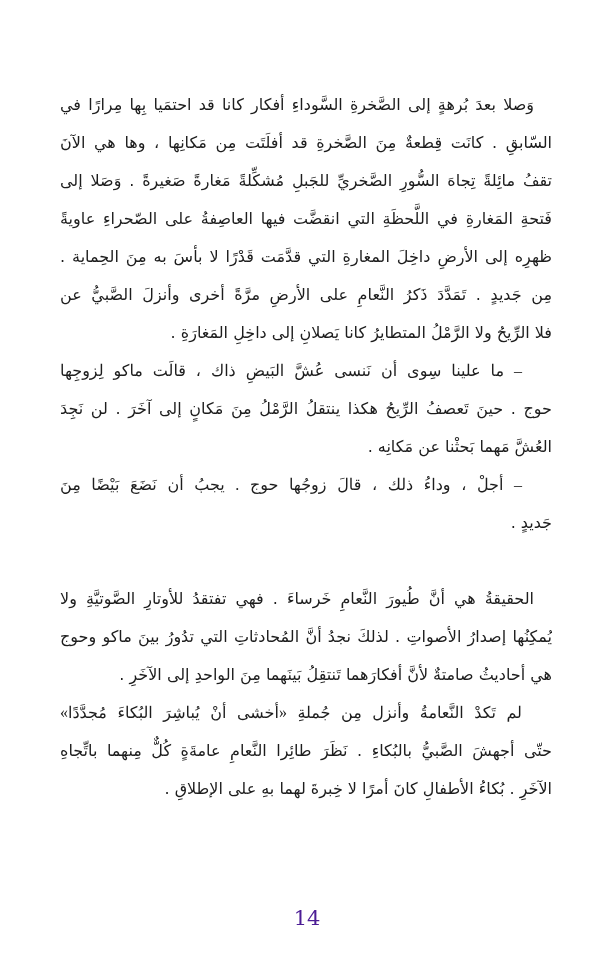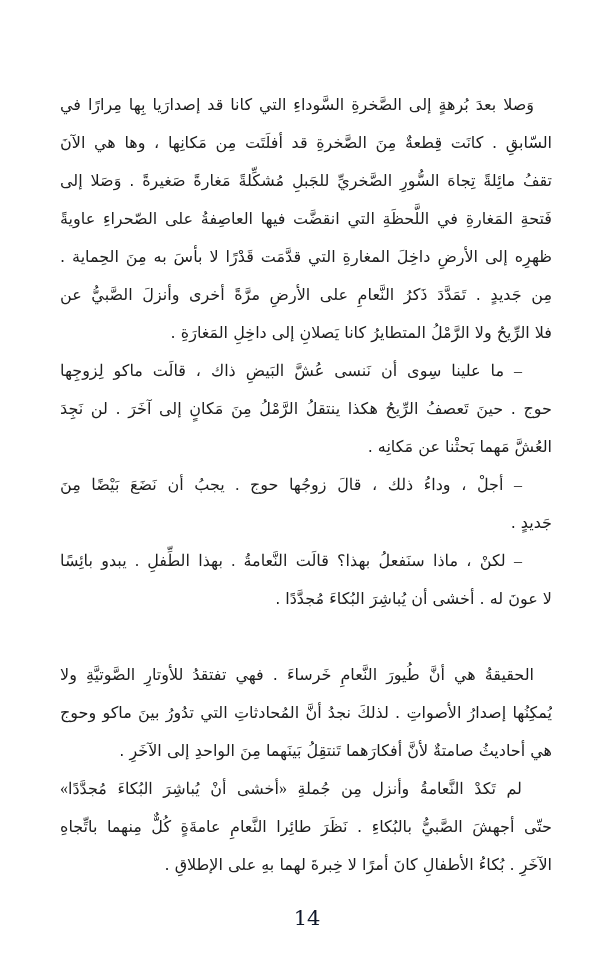--- a/index.html
+++ b/index.html
@@ -43,50 +43,46 @@
   .para.indent-md .line:first-child { text-indent: 30px; font-family: Liberation Serif, serif; }
   .page-number {
     position: absolute;
     top: 906px;
     left: 0;
     width: 100%;
     text-align: center;
     direction: ltr;
     font-family: "DejaVu Serif", serif;
     font-size: 21px;
-    color: #0f172a;
+    color: #4c1d95;
   }
 </style>
 </head>
 <body>
 
 <div class="page">
   <div class="text-block">
       <div class="para indent-sm">
-        <div class="line">وَصلا بعدَ بُرهةٍ إلى الصَّخرةِ السَّوداءِ التي كانا قد إصدارَيا بِها مِرارًا في</div>
+        <div class="line">وَصلا بعدَ بُرهةٍ إلى الصَّخرةِ السَّوداءِ أفكار كانا قد احتمَيا بِها مِرارًا في</div>
         <div class="line">السّابقِ . كانَت قِطعةٌ مِنَ الصَّخرةِ قد أفلَتَت مِن مَكانِها ، وها هي الآنَ</div>
         <div class="line">تقفُ مائِلةً تِجاهَ السُّورِ الصَّخريِّ للجَبلِ مُشكِّلةً مَغارةً صَغيرةً . وَصَلا إلى</div>
         <div class="line">فَتحةِ المَغارةِ في اللَّحظَةِ التي انقضَّت فيها العاصِفةُ على الصّحراءِ عاويةً</div>
         <div class="line">ظهرِه إلى الأرضِ داخِلَ المغارةِ التي قدَّمَت قَدْرًا لا بأسَ به مِنَ الحِماية .</div>
         <div class="line">مِن جَديدٍ . تَمَدَّدَ ذَكرُ النَّعامِ على الأرضِ مرَّةً أخرى وأنزلَ الصَّبيُّ عن</div>
         <div class="line end">فلا الرِّيحُ ولا الرَّمْلُ المتطايرُ كانا يَصلانِ إلى داخِلِ المَغارَةِ .</div>
       </div>
       <div class="para indent-md">
         <div class="line">– ما علينا سِوى أن نَنسى عُشَّ البَيضِ ذاك ، قالَت ماكو لِزوجِها</div>
         <div class="line">حوج . حينَ تَعصفُ الرِّيحُ هكذا ينتقلُ الرَّمْلُ مِنَ مَكانٍ إلى آخَرَ . لن نَجِدَ</div>
         <div class="line end">العُشَّ مَهما بَحثْنا عن مَكانِه .</div>
       </div>
       <div class="para indent-md">
         <div class="line">– أجلْ ، وداءُ ذلك ، قالَ زوجُها حوج . يجبُ أن نَضَعَ بَيْضًا مِنَ</div>
         <div class="line end">جَديدٍ .</div>
       </div>
-      <div class="para indent-md">
-        <div class="line">– لكنْ ، ماذا سنَفعلُ بهذا؟ قالَت النَّعامةُ . بهذا الطِّفلِ . يبدو بائِسًا</div>
-        <div class="line end">لا عونَ له . أخشى أن يُباشِرَ البُكاءَ مُجدَّدًا .</div>
-      </div>
       <div class="para indent-sm gap">
         <div class="line">الحقيقةُ هي أنَّ طُيورَ النَّعامِ خَرساءَ . فهي تفتقدُ للأوتارِ الصَّوتيَّةِ ولا</div>
         <div class="line">يُمكِنُها إصدارُ الأصواتِ . لذلكَ نجدُ أنَّ المُحادثاتِ التي تدُورُ بينَ ماكو وحوج</div>
         <div class="line end">هي أحاديثُ صامتةٌ لأنَّ أفكارَهما تَنتقِلُ بَينَهما مِنَ الواحدِ إلى الآخَرِ .</div>
       </div>
       <div class="para indent-md">
         <div class="line">لم تَكدْ النَّعامةُ وأنزل مِن جُملةِ «أخشى أنْ يُباشِرَ البُكاءَ مُجدَّدًا»</div>
         <div class="line">حتّى أجهشَ الصَّبيُّ بالبُكاءِ . نَظَرَ طائِرا النَّعامِ عامةَةٍ كُلٌّ مِنهما باتِّجاهِ</div>
         <div class="line end">الآخَرِ . بُكاءُ الأطفالِ كانَ أمرًا لا خِبرةَ لهما بهِ على الإطلاقِ .</div>
       </div>

